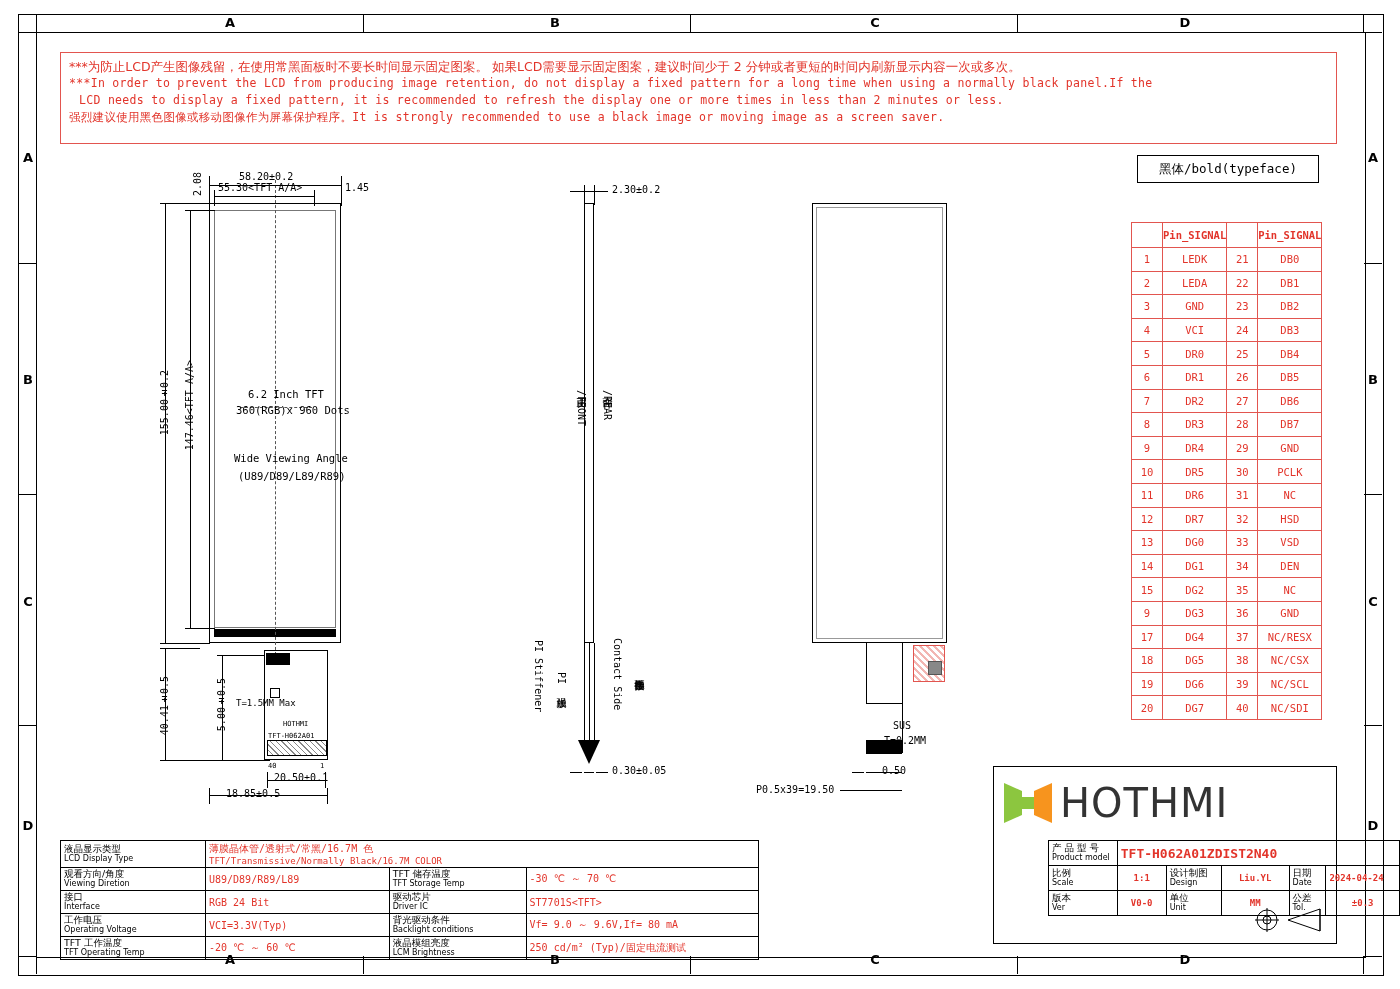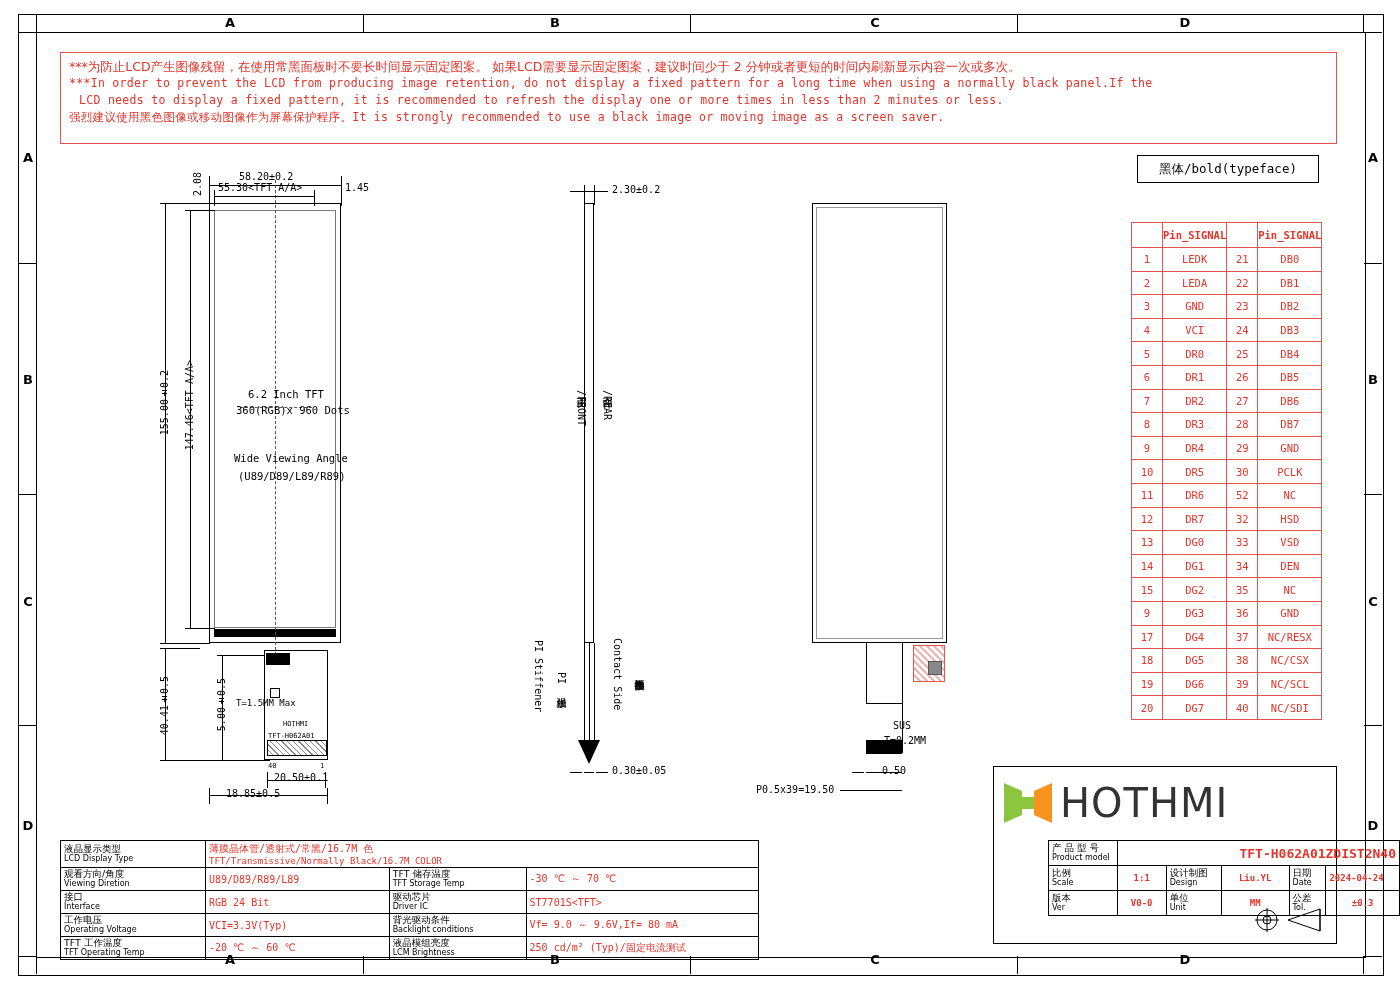--- a/index.html
+++ b/index.html
@@ -306,21 +306,21 @@
         </tr>
         <tr>
           <td class="num">10</td>
           <td class="sig">DR5</td>
           <td class="num">30</td>
           <td class="sig">PCLK</td>
         </tr>
         <tr>
           <td class="num">11</td>
           <td class="sig">DR6</td>
-          <td class="num">52</td>
+          <td class="num">31</td>
           <td class="sig">NC</td>
         </tr>
         <tr>
           <td class="num">12</td>
           <td class="sig">DR7</td>
           <td class="num">32</td>
           <td class="sig">HSD</td>
         </tr>
         <tr>
           <td class="num">13</td>
@@ -448,21 +448,21 @@
     <div class="logo-txt">HOTHMI</div>
   </div>
   <div class="tb">
     <table>
       <tbody>
           <tr>
         <td class="k" style="width:74px;">
           <div class="cn">产 品 型 号</div>
           <div class="en">Product model</div>
         </td>
-        <td class="v" colspan="5" style="width:264px;font-size:13px;text-align:right;">TFT-H062A01ZDIST2N40</td>
+        <td class="v" colspan="5" style="width:264px;font-size:13px;text-align:left;">TFT-H062A01ZDIST2N40</td>
       </tr>
       <tr>
         <td class="k" style="width:44px;">
           <div class="cn">比例</div>
           <div class="en">Scale</div>
         </td>
         <td class="v" style="width:52px;text-align:center;">1:1</td>
         <td class="k" style="width:56px;">
           <div class="cn">设计制图</div>
           <div class="en">Design</div>

